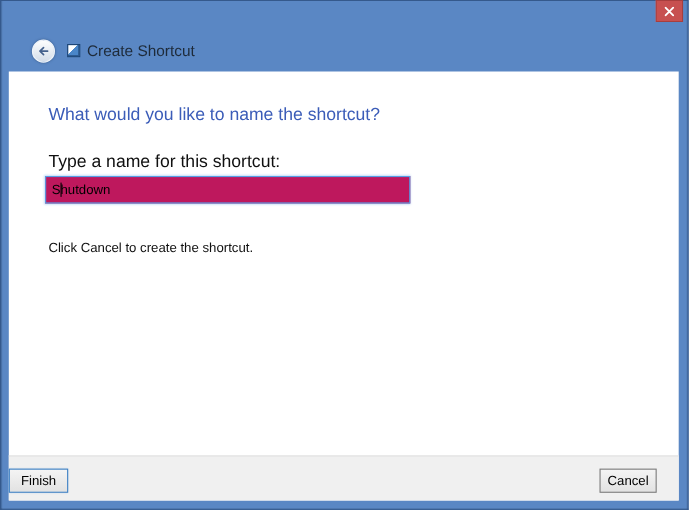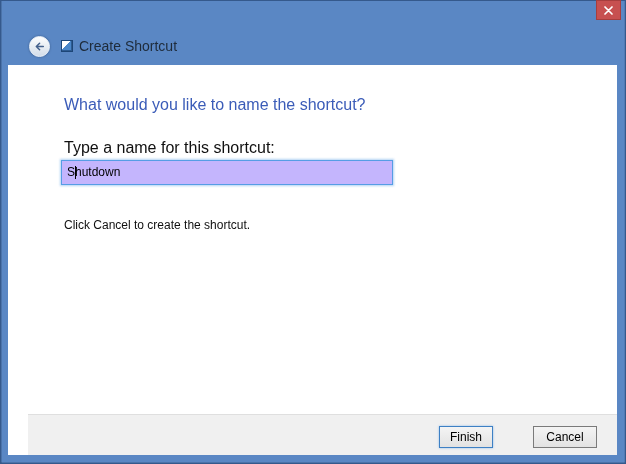--- a/index.html
+++ b/index.html
@@ -49,72 +49,72 @@
     background: #c75050;
     box-shadow: inset 0 0 0 1px rgba(110,30,30,.35);
     display: flex; align-items: center; justify-content: center;
     cursor: pointer; border: none; padding: 0;
   }
   
   .client {
     position: absolute; left: 8px; top: 65px;
     width: 609px; height: 390px;
     background: #ffffff;
-    display: flex; flex-direction: column; padding-left: 20px;
+    display: flex; flex-direction: column;
   }
   .content { flex: 1 1 auto; }
   .wizard-heading {
     margin: 30px 18px 0 36px;
     font-size: 16px; line-height: 19px;
     color: #3b5cb8; font-weight: 400;
   }
   .field-label {
     margin: 27px 0 0 36px;
     font-size: 16px; line-height: 14px; color: #101010;
   }
   .textbox {
     position: relative;
     margin: 5px 0 0 33px;
     width: 332px; height: 25px;
-    background: #c4b5fd;
+    background: #be185d;
     border: 1px solid #569de5;
     box-shadow: 0 0 2px 1px rgba(86,157,229,.45);
     font-size: 12px; line-height: 23px;
     padding-left: 5px; color: #000;
     cursor: text;
   }
   .caret {
     position: absolute; left: 13px; top: 5px;
     width: 1px; height: 13px; background: #000;
   }
   .instruction {
     margin: 33px 0 0 36px;
     font-size: 12px; line-height: 14px; color: #101010;
   }
   
   .footer {
     flex: 0 0 41px; height: 41px;
     background: #f0f0f0;
     border-top: 1px solid #dfdfdf;
-    display: flex; justify-content: flex-end; align-items: flex-start;
+    display: flex; justify-content: space-between; align-items: flex-start;
     padding: 11px 20px 0 0; gap: 24px;
   }
   .btn {
     height: 22px; font-size: 12px; line-height: 18px;
     font-family: "Liberation Sans", sans-serif;
     background: linear-gradient(#f4f4f4, #e2e2e2);
     color: #000; padding: 0; cursor: pointer;
   }
   .btn-finish {
     width: 54px;
     border: 1px solid #3e80c4;
     box-shadow: 0 0 2px rgba(86,157,229,.65);
   }
   .btn-cancel {
-    width: 64px;
+    width: 52px;
     border: 1px solid #7a7a7a;
     margin-left: 16px;
   }
 </style>
 </head>
 <body>
 
 <div class="window">
 
   <div class="titlebar">

